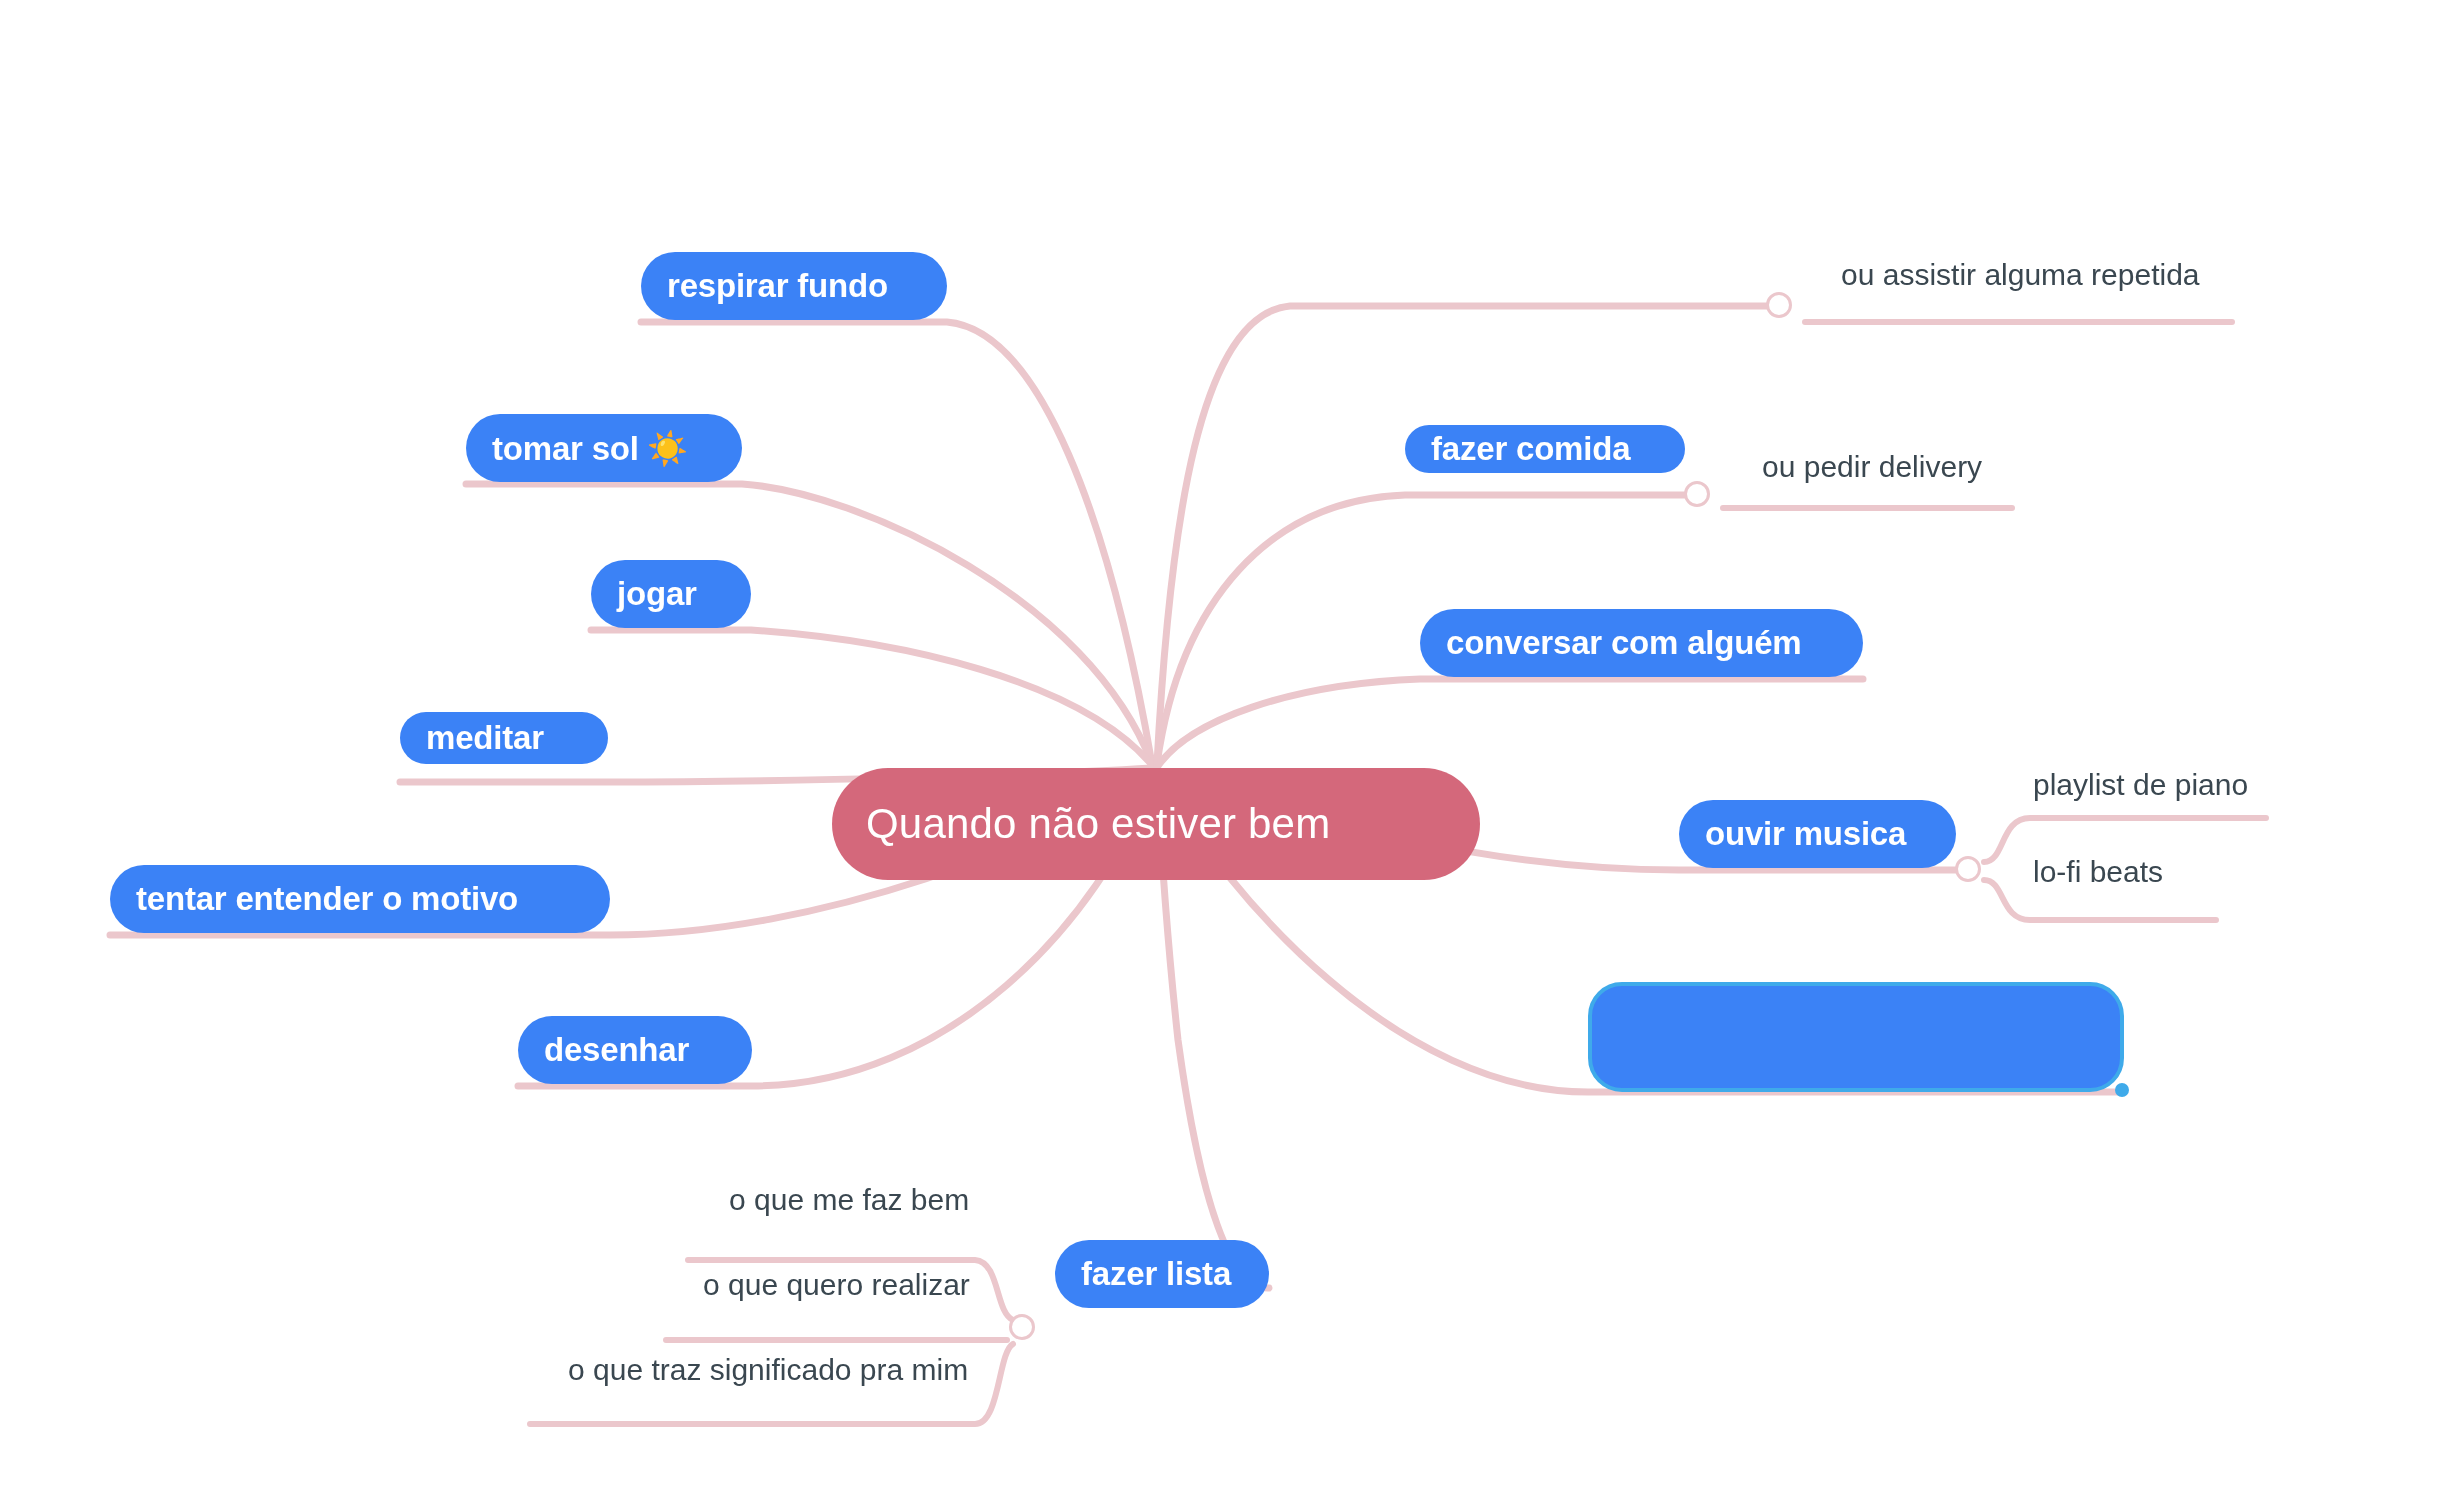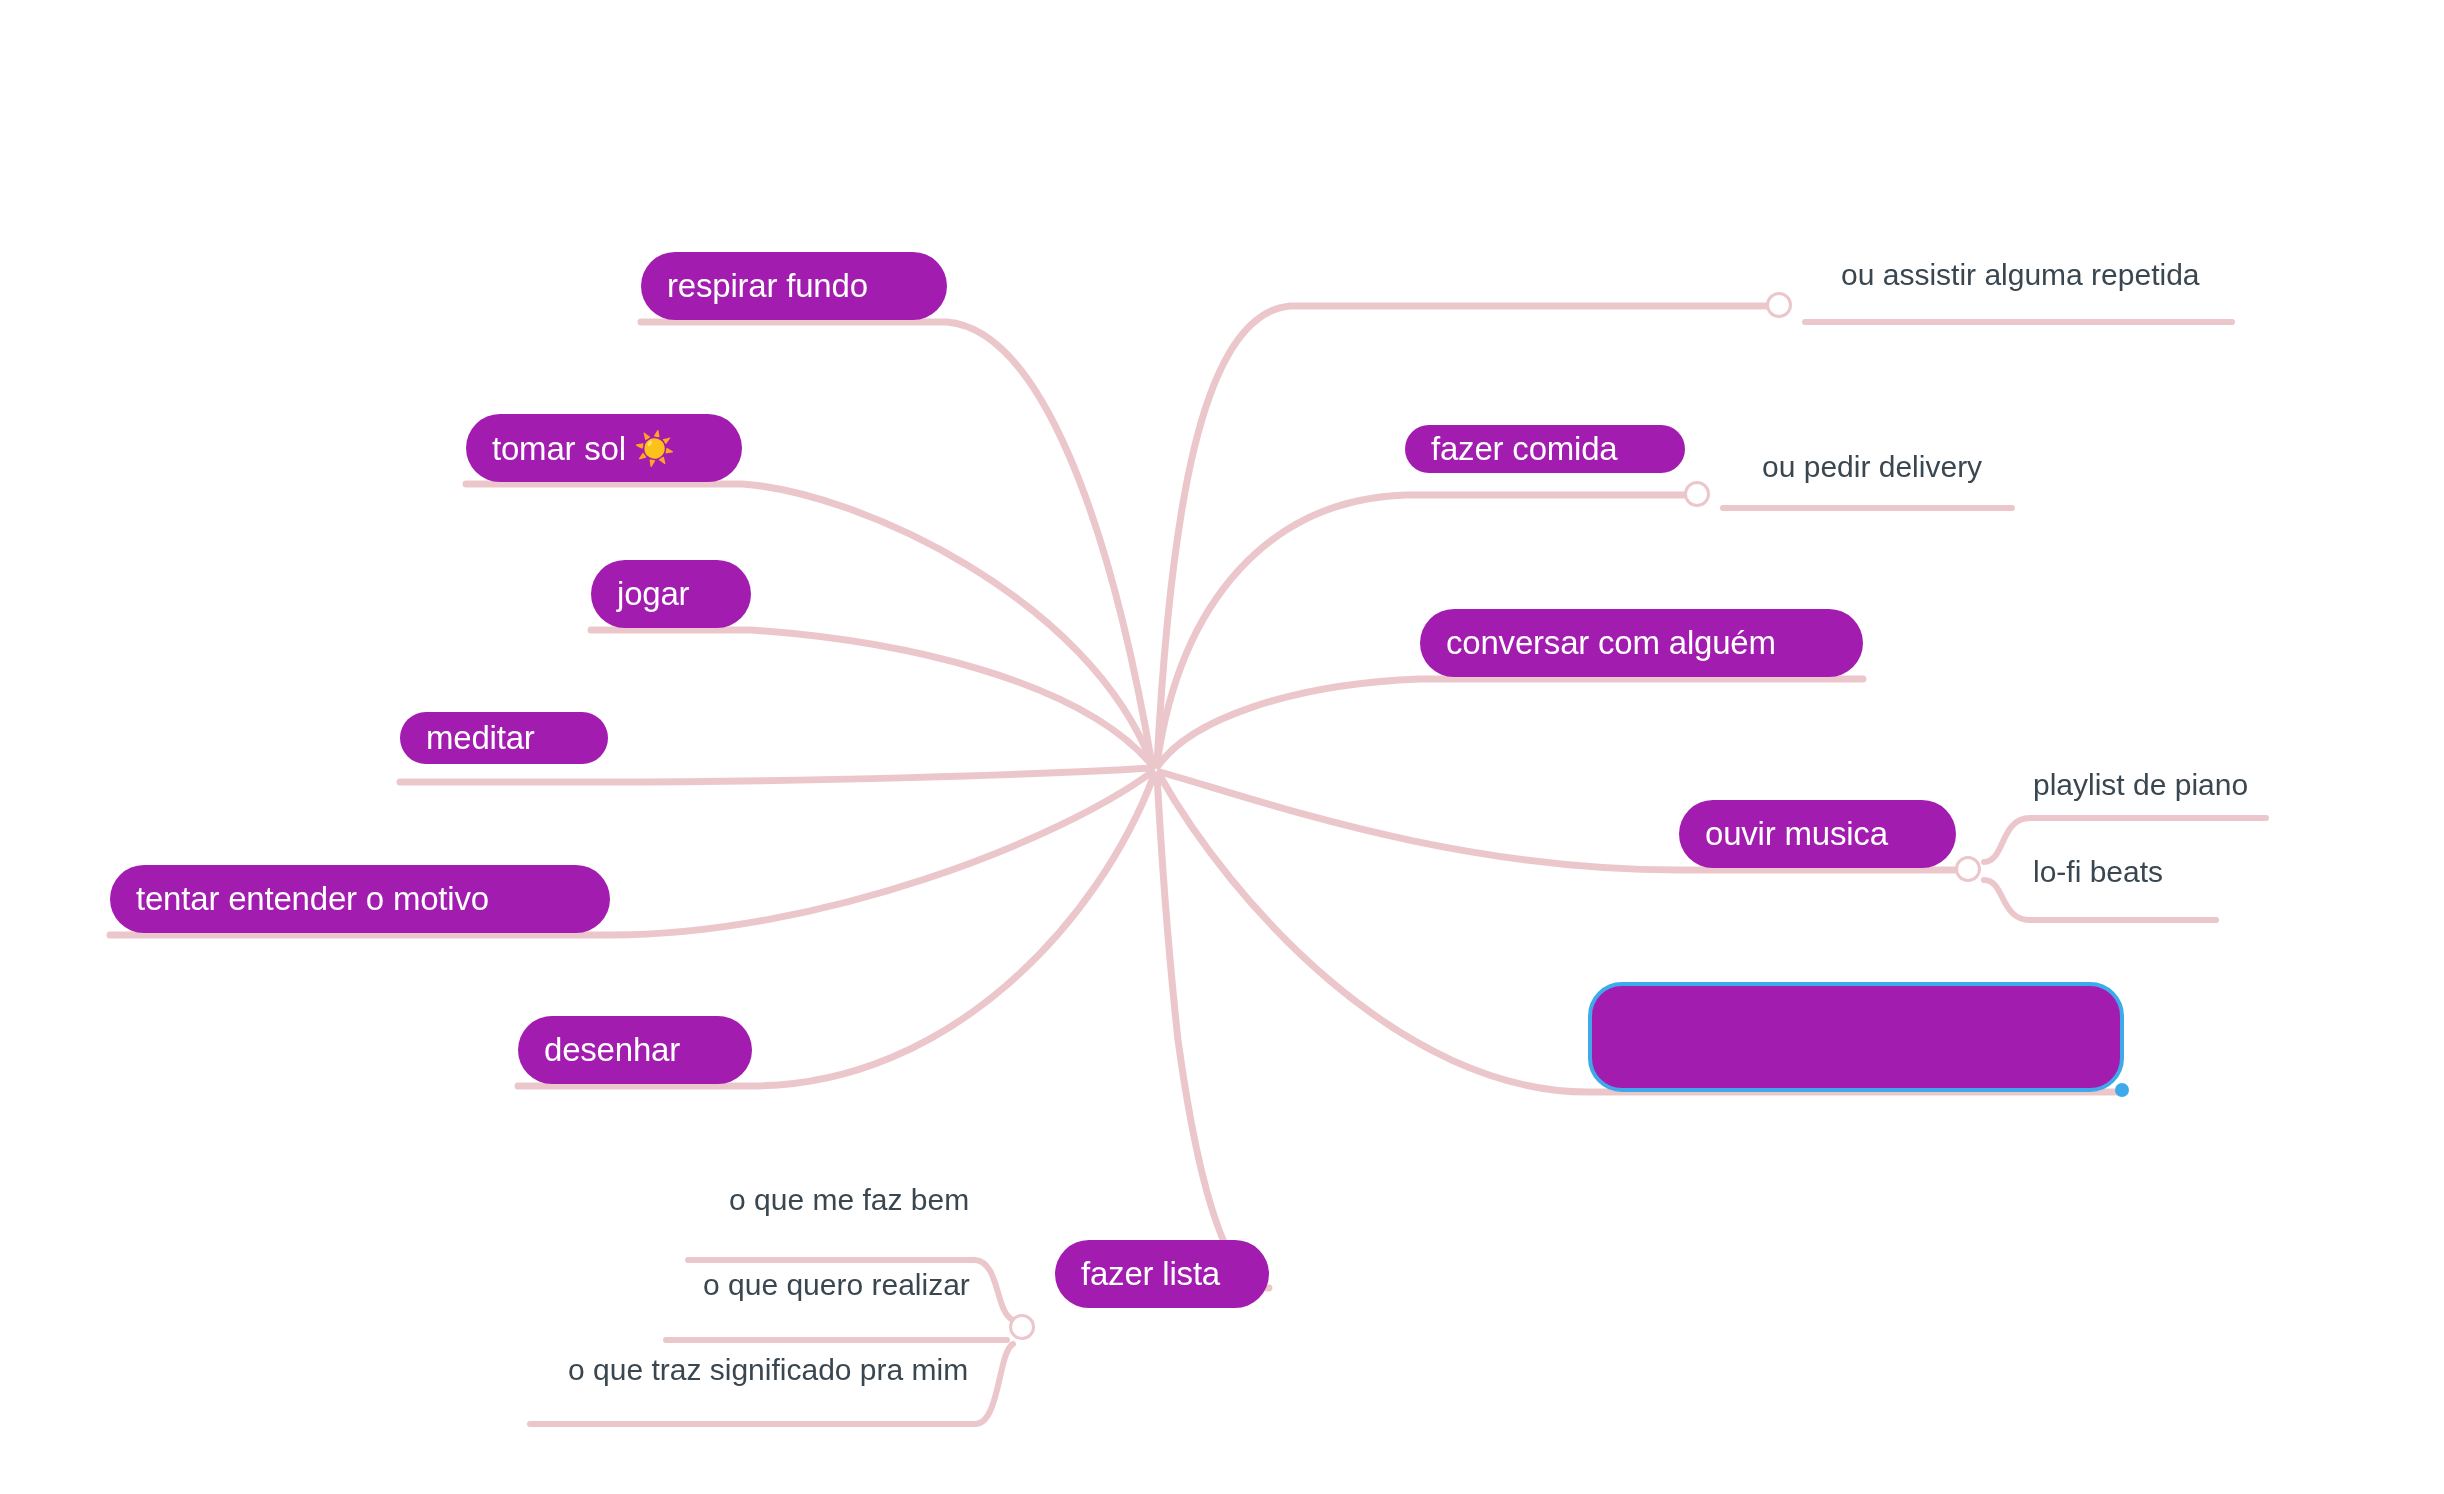--- a/index.html
+++ b/index.html
@@ -25,24 +25,24 @@
     left: 0; top: 0;
     width: 2444px;
     height: 1494px;
     pointer-events: none;
   }
   .node {
     position: absolute;
     box-sizing: border-box;
     display: flex;
     align-items: center;
-    background: #a21caf;
+    background: #3b82f6;
     border-radius: 999px;
     color: #ffffff;
-    font-weight: normal;
+    font-weight: bold;
     white-space: nowrap;
     letter-spacing: -0.2px;
   }
   .node-label {
     display: block;
     width: 100%;
   }
   .node.central {
     background: #D4687B;
     border-radius: 56px;
@@ -113,20 +113,23 @@
 
       <path d="M 1984 862 C 2005 862 2000 818 2030 818 L 2266 818"></path>
       <path d="M 1984 880 C 2005 880 2000 920 2030 920 L 2216 920"></path>
 
       <path d="M 1013 1320 C 995 1312 1000 1262 975 1260 L 688 1260"></path>
       <path d="M 1007 1340 L 666 1340"></path>
       <path d="M 1013 1344 C 998 1352 1000 1424 975 1424 L 530 1424"></path>
     </g>
   </svg>
 
+  <div class="node central" style="left:832px; top:768px; width:648px; height:112px; font-size:42px; padding:0 34px;">
+    <span class="node-label">Quando não estiver bem</span>
+  </div>
 
   <div class="node" style="left:641px; top:252px; width:306px; height:68px; font-size:33px; padding:0 26px;">
     <span class="node-label">respirar fundo</span>
   </div>
 
   <div class="node" style="left:466px; top:414px; width:276px; height:68px; font-size:33px; padding:0 26px;">
     <span class="node-label">tomar sol ☀️</span>
   </div>
 
   <div class="node" style="left:591px; top:560px; width:160px; height:68px; font-size:33px; padding:0 26px;">

